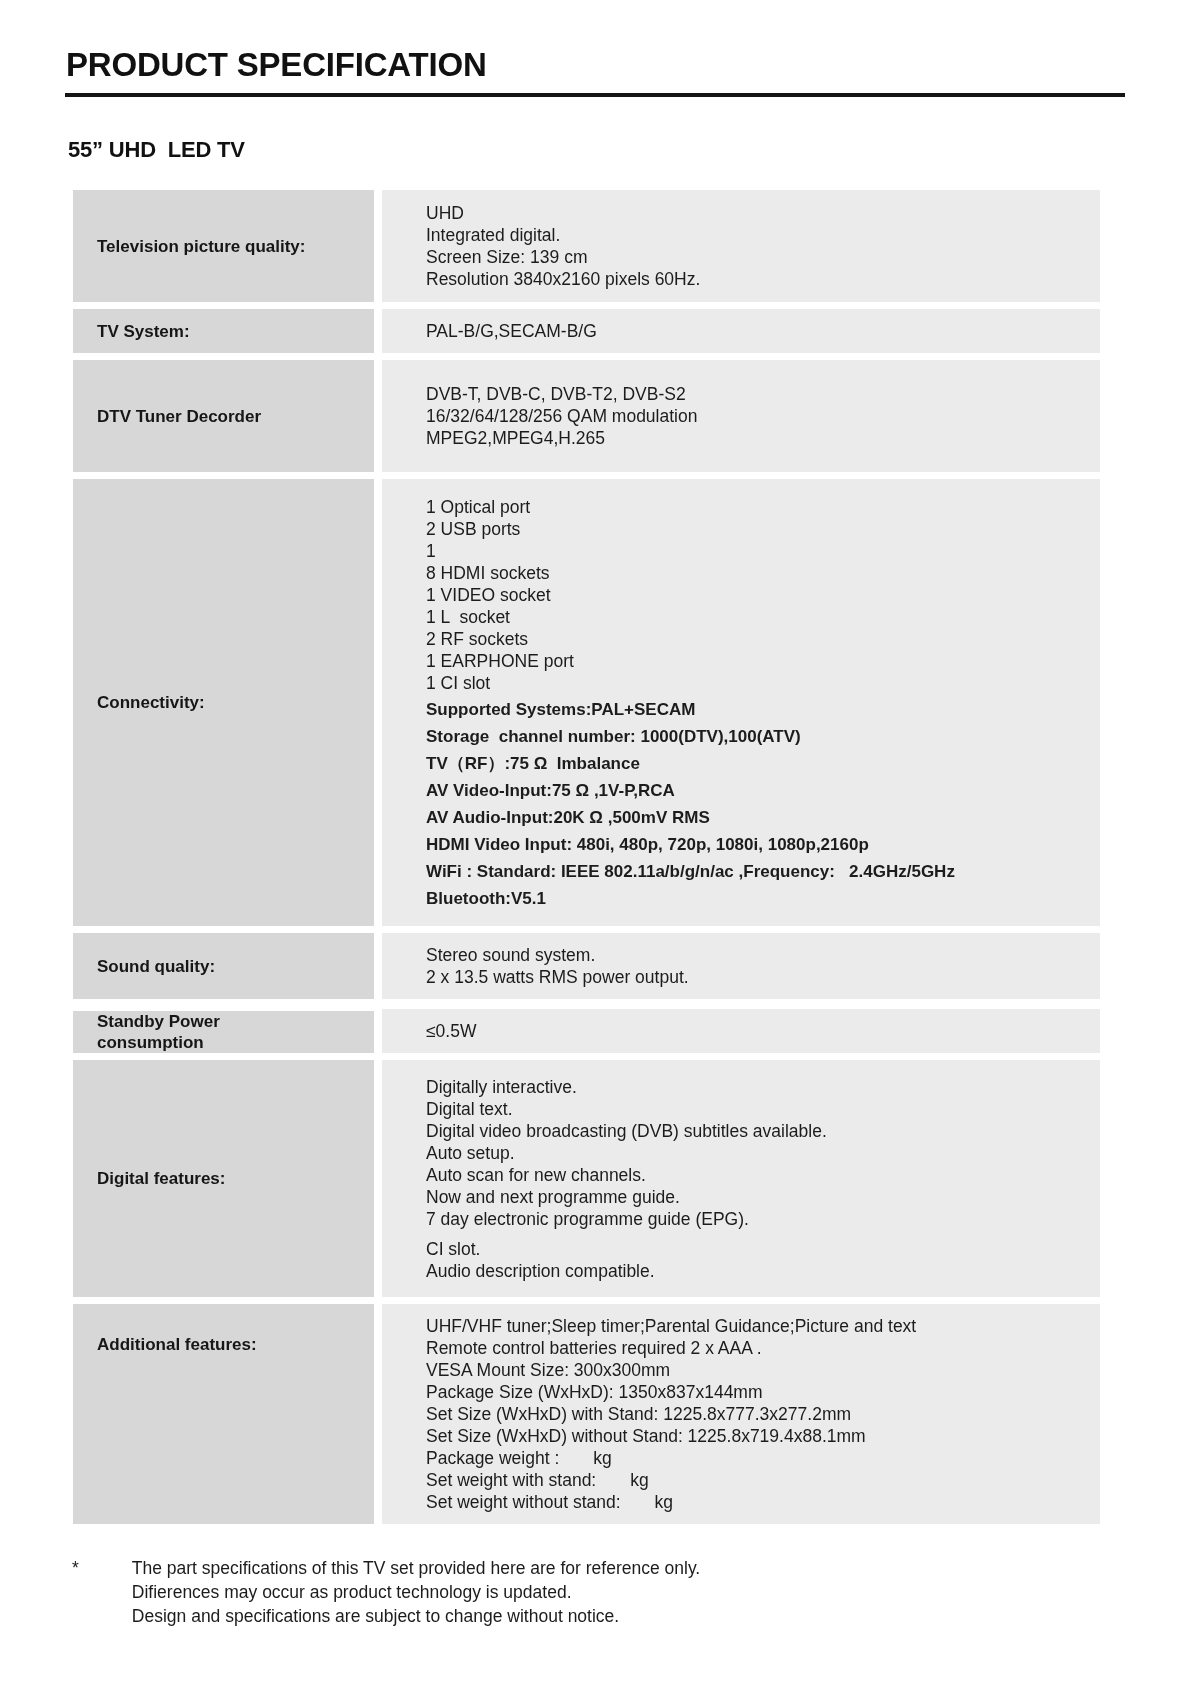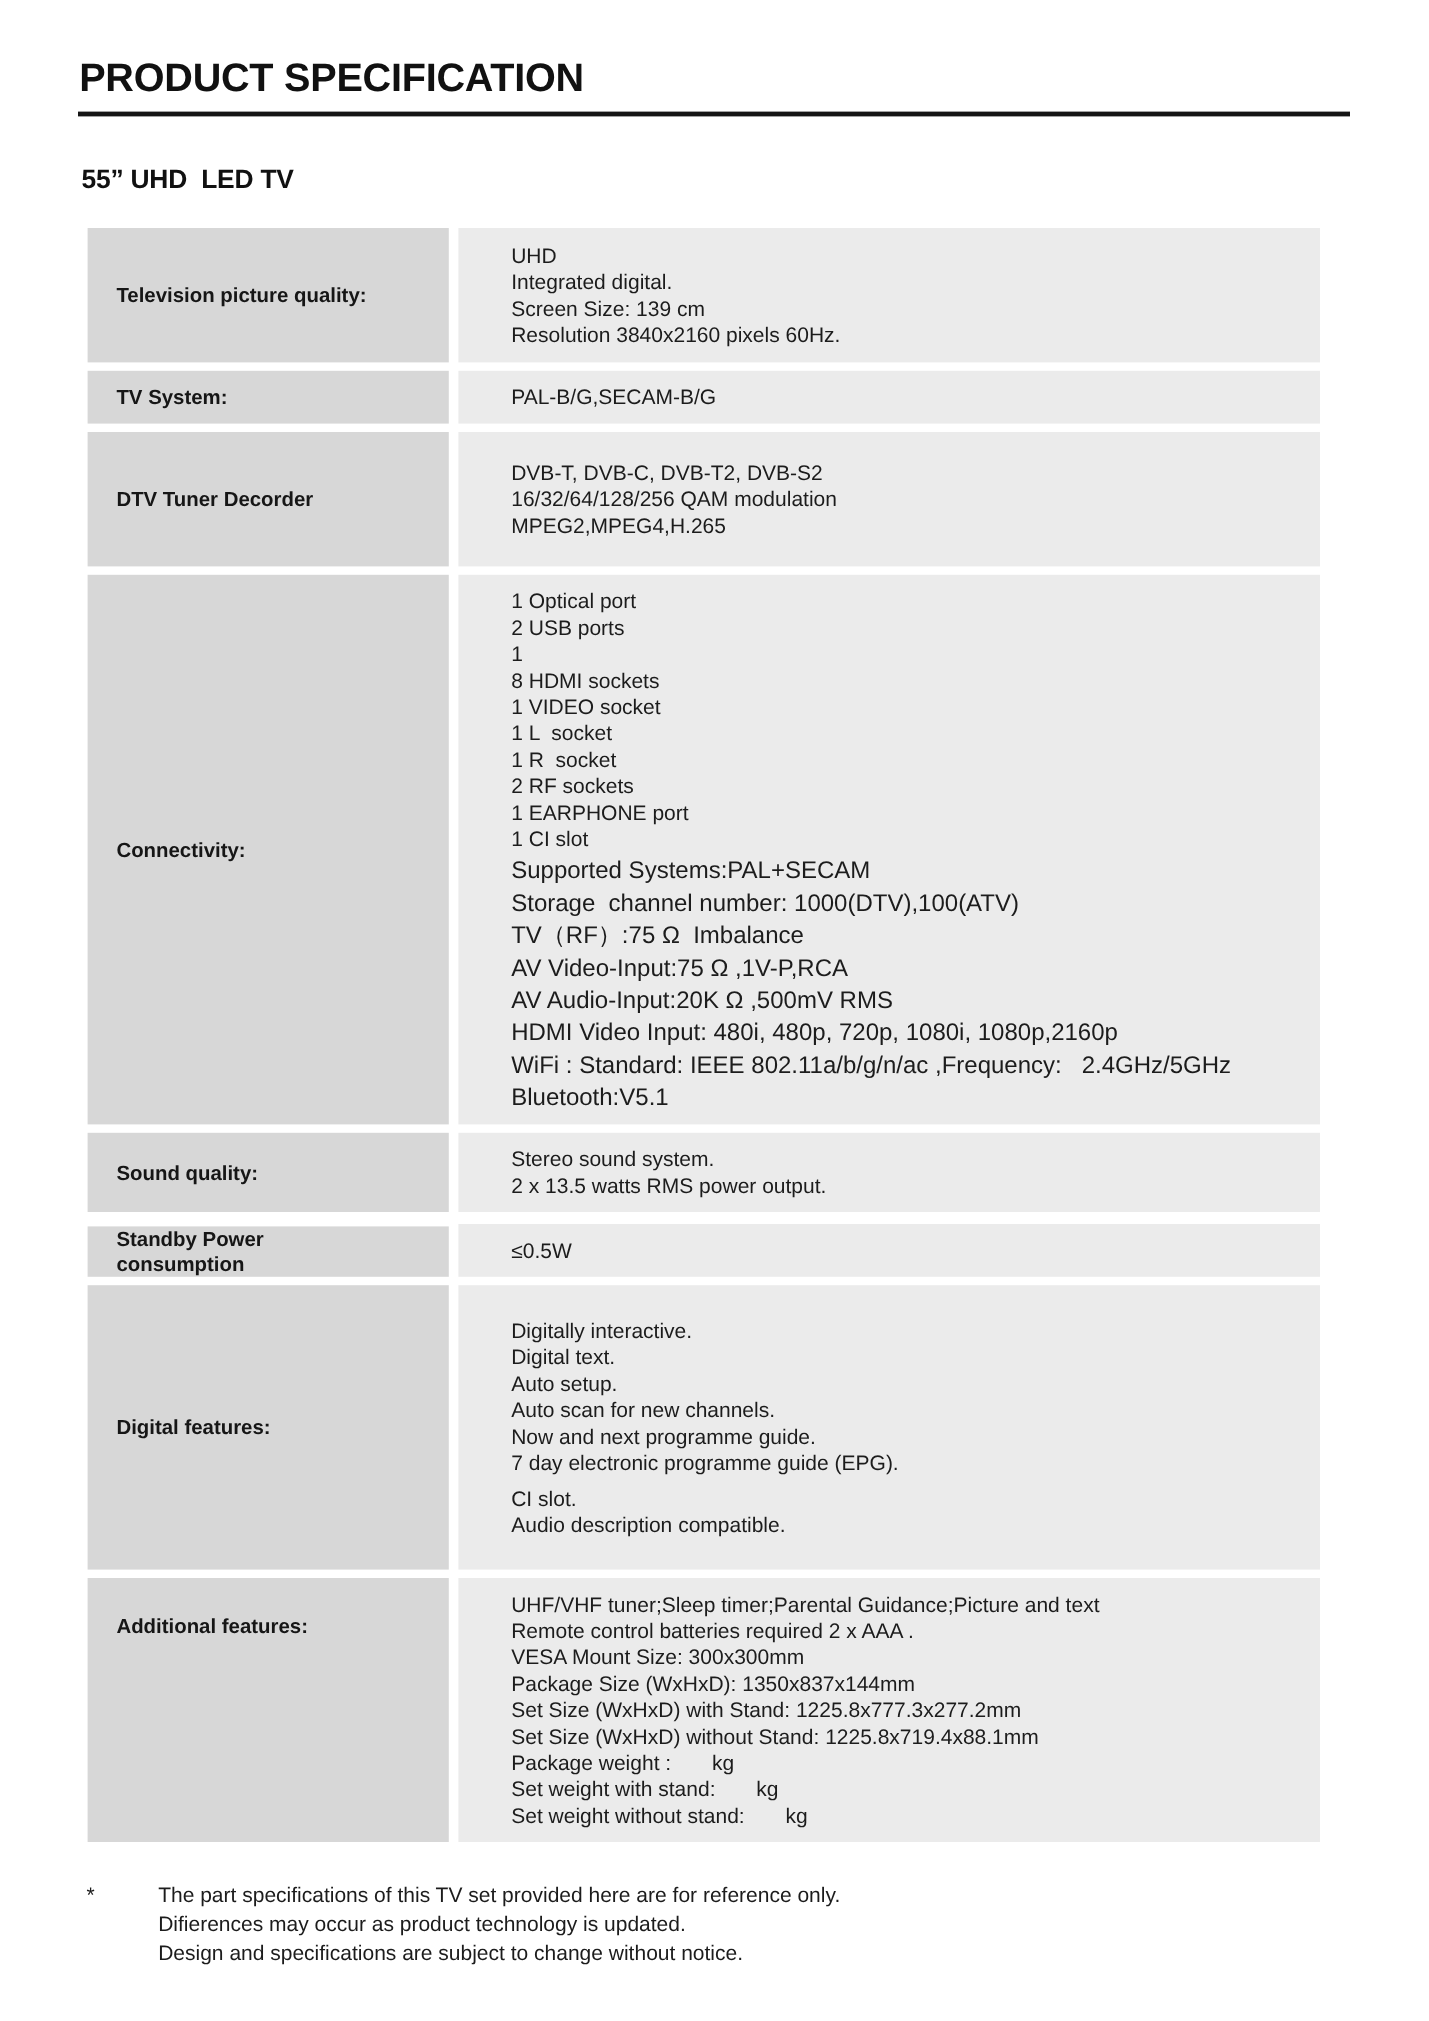--- a/index.html
+++ b/index.html
@@ -32,21 +32,21 @@
     white-space:pre-wrap;
   }
   .spec-value{
     flex:1;background:var(--value-bg,#ebebeb);
     display:flex;flex-direction:column;justify-content:center;
     box-sizing:border-box;padding:11px 10px 11px 44px;
   }
   .vline{
     font-size:17.5px;line-height:22px;white-space:pre-wrap;color:#1c1c1c;
   }
-  .vline.tech{font-size:20px;margin-top:5px;}
+  .vline.tech{font-size:17px;margin-top:5px;font-weight:bold;}
   .vline.gap{margin-top:8px;}
 
   .row-0{min-height:112px;}
   .row-1{min-height:38px;}
   .row-2{min-height:112px;}
   .row-3{min-height:447px;}
   .row-4{min-height:48px;}
   .row-5{min-height:47px;align-items:flex-end;}
   .row-6{min-height:237px;}
   .row-7{min-height:218px;}
@@ -92,21 +92,20 @@
       </div>
       <div class="spec-row row-3">
         <div class="spec-label">Connectivity:</div>
         <div class="spec-value">
           <div class="vline">1 Optical port</div>
           <div class="vline">2 USB ports</div>
           <div class="vline">1</div>
           <div class="vline">8 HDMI sockets</div>
           <div class="vline">1 VIDEO socket</div>
           <div class="vline">1 L  socket</div>
-          <div class="vline">1 R  socket</div>
           <div class="vline">2 RF sockets</div>
           <div class="vline">1 EARPHONE port</div>
           <div class="vline">1 CI slot</div>
           <div class="vline tech">Supported Systems:PAL+SECAM</div>
           <div class="vline tech">Storage  channel number: 1000(DTV),100(ATV)</div>
           <div class="vline tech">TV（RF）:75 Ω  Imbalance</div>
           <div class="vline tech">AV Video-Input:75 Ω ,1V-P,RCA</div>
           <div class="vline tech">AV Audio-Input:20K Ω ,500mV RMS</div>
           <div class="vline tech">HDMI Video Input: 480i, 480p, 720p, 1080i, 1080p,2160p</div>
           <div class="vline tech">WiFi : Standard: IEEE 802.11a/b/g/n/ac ,Frequency:   2.4GHz/5GHz</div>
@@ -125,20 +124,21 @@
 consumption</div>
         <div class="spec-value">
           <div class="vline">≤0.5W</div>
         </div>
       </div>
       <div class="spec-row row-6">
         <div class="spec-label">Digital features:</div>
         <div class="spec-value">
           <div class="vline">Digitally interactive.</div>
           <div class="vline">Digital text.</div>
+          <div class="vline">Digital video broadcasting (DVB) subtitles available.</div>
           <div class="vline">Auto setup.</div>
           <div class="vline">Auto scan for new channels.</div>
           <div class="vline">Now and next programme guide.</div>
           <div class="vline">7 day electronic programme guide (EPG).</div>
           <div class="vline gap">CI slot.</div>
           <div class="vline">Audio description compatible.</div>
         </div>
       </div>
       <div class="spec-row row-7">
         <div class="spec-label">Additional features:</div>

